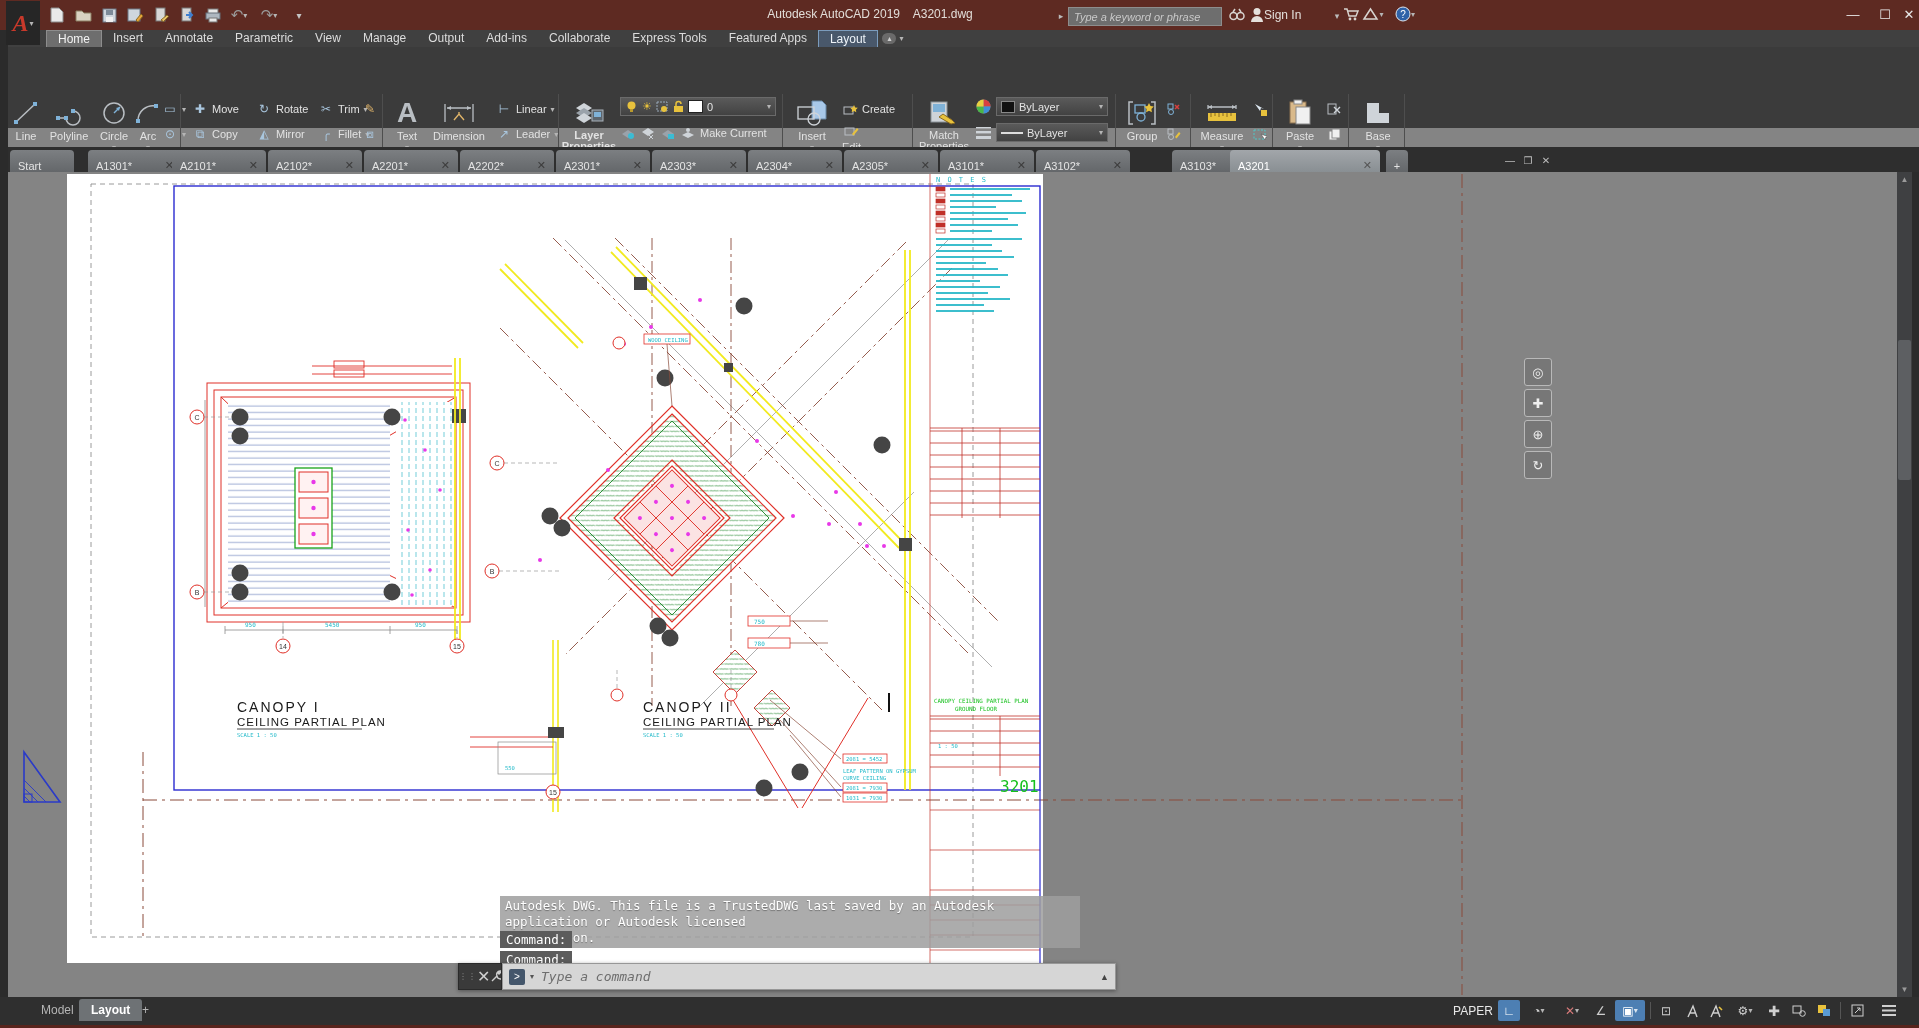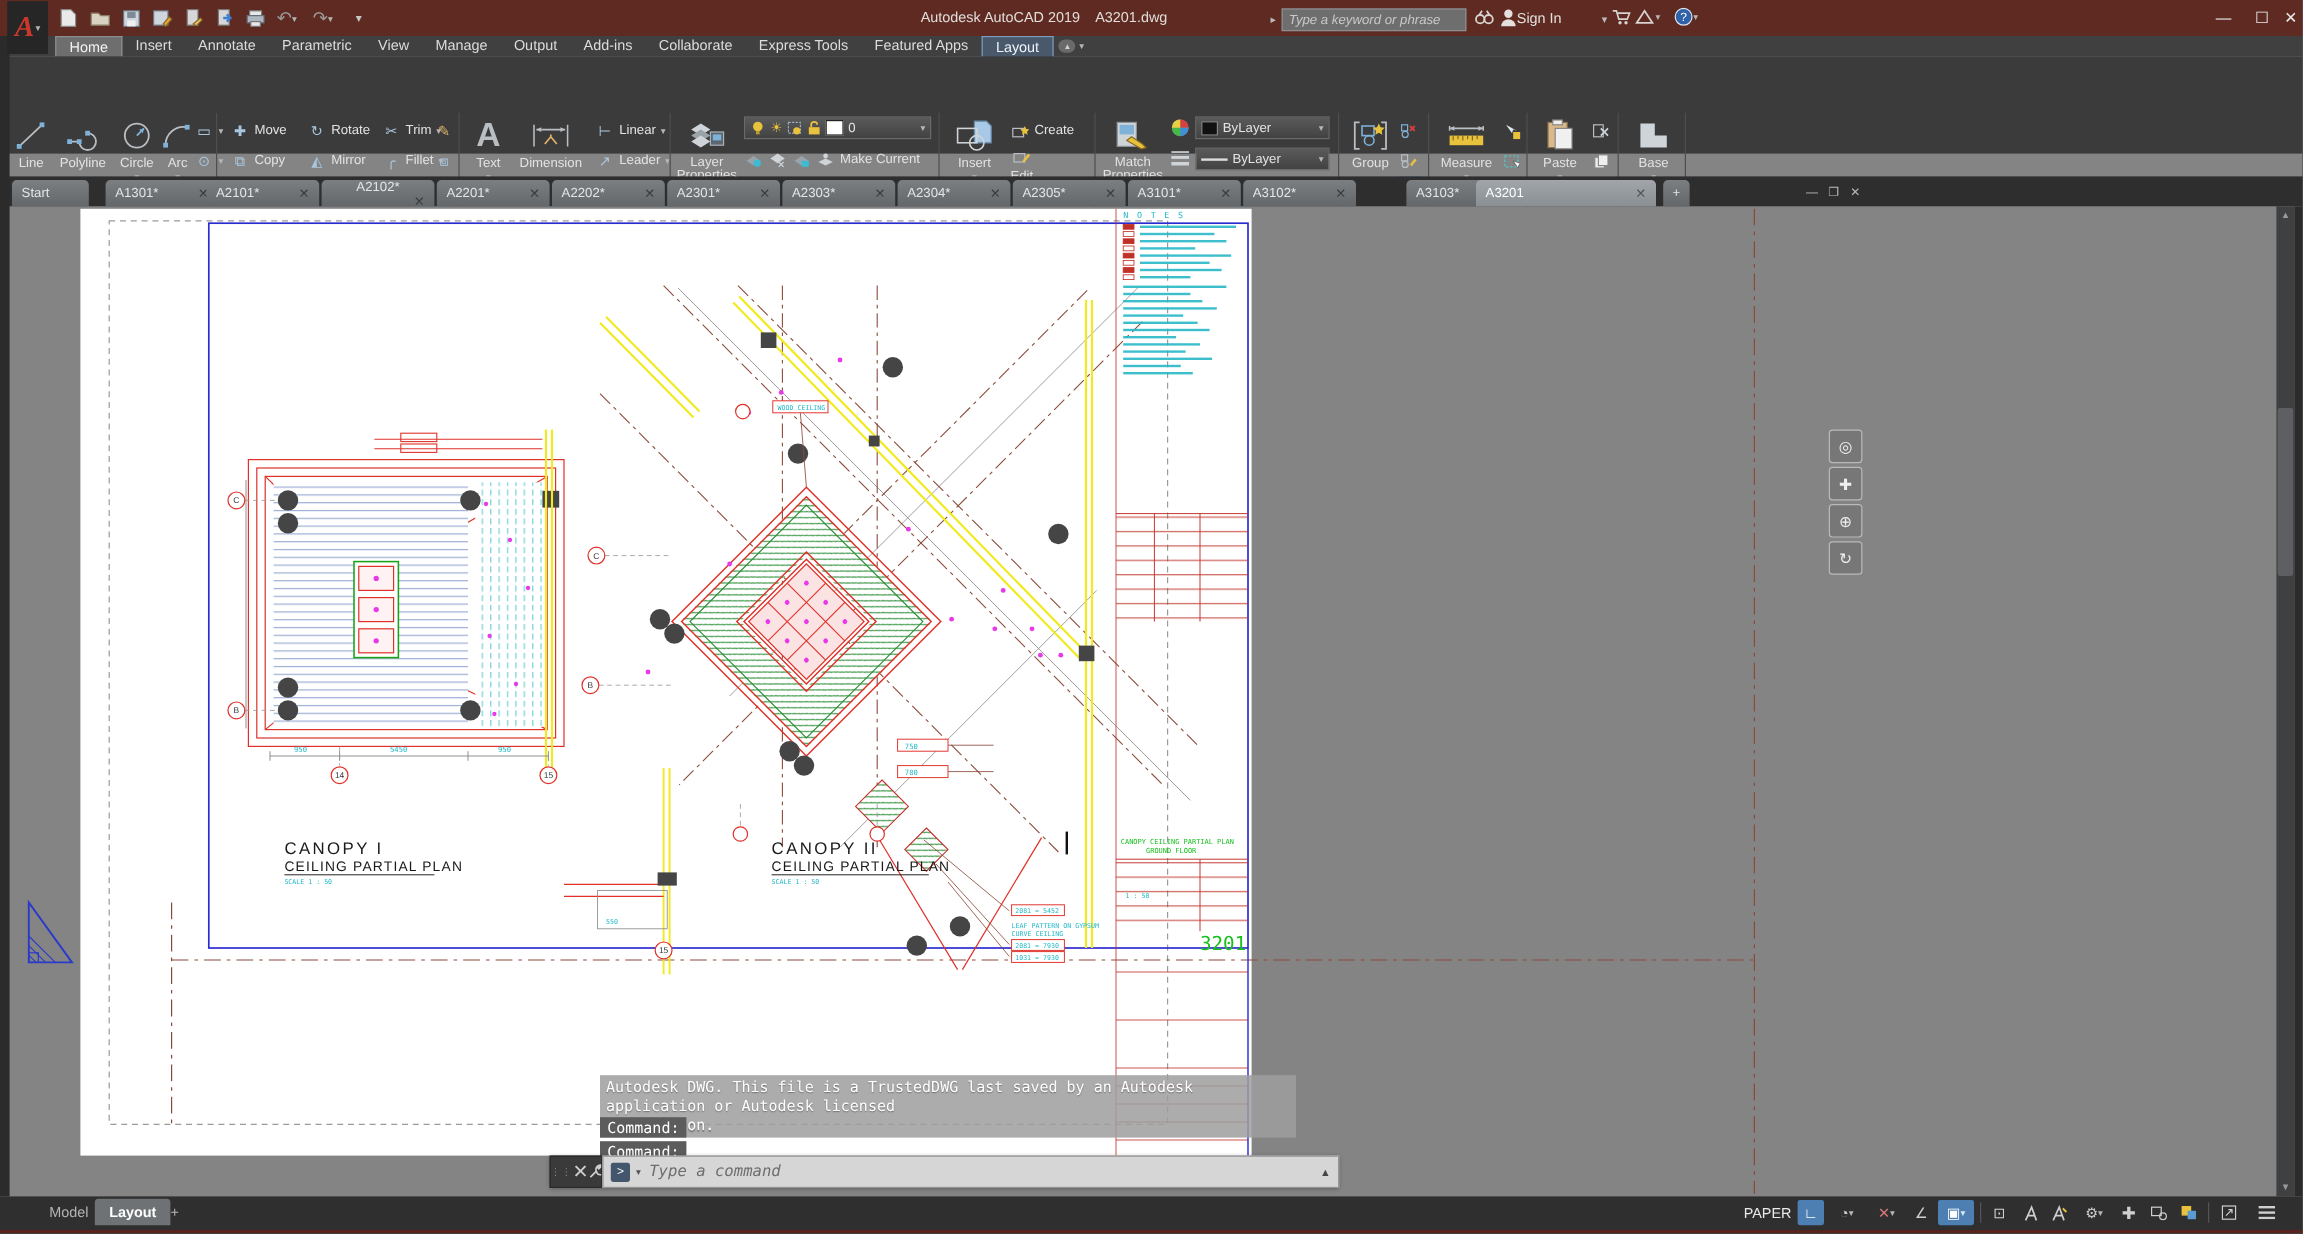--- a/index.html
+++ b/index.html
@@ -26,21 +26,21 @@
   .bigbtn{top:49px;height:77px;display:flex;flex-direction:column;align-items:center;color:#e2e2e2;font-size:11px;line-height:12px;text-align:center;}
   .bigbtn .bicon{height:34px;display:flex;align-items:center;justify-content:center;}
   .rowbtn{height:20px;display:flex;align-items:center;font-size:11px;color:#e2e2e2;gap:4px;white-space:nowrap;}
   .mini{width:16px;height:16px;font-size:12px;color:#a9c6de;display:flex;align-items:center;justify-content:center;}
   .dd{color:#b5b5b5;font-size:8px;}
   .combo{height:19px;background:linear-gradient(#5a5a5a,#424242);border:1px solid #6a6a6a;display:flex;align-items:center;color:#e4e4e4;font-size:11px;padding:0 4px;gap:4px;box-sizing:border-box;}
   .combo .dd{margin-left:auto;}
   
   #filetabs{left:0;top:147px;width:1919px;height:25px;background:#2e2e2e;}
   .ftab{top:3px;height:22px;border-radius:4px 4px 0 0;background:linear-gradient(#7c7f82,#64676a);
-        color:#e4e4e4;font-size:11px;display:flex;align-items:center;padding:0 8px;box-sizing:border-box;}
+        color:#e4e4e4;font-size:11px;display:flex;align-items:flex-end;padding:0 8px;box-sizing:border-box;}
   .ftab .x{margin-left:auto;color:#3c3c3c;font-size:11px;}
   .ftab.active{background:linear-gradient(#a2a6aa,#898f93);color:#fff;}
   
   #canvas{left:8px;top:172px;}
   .ovl{font-family:"DejaVu Sans Mono","Liberation Mono",monospace;}
   #cmdbar{left:458px;top:963px;width:658px;height:27px;display:flex;box-shadow:0 1px 4px rgba(0,0,0,.4);}
   #cmdgrip{width:42px;background:#3a3a3a;display:flex;align-items:center;justify-content:space-around;color:#cfcfcf;border:1px solid #2a2a2a;}
   #cmdinput{flex:1;background:#d6d6d6;border:1px solid #979797;display:flex;align-items:center;gap:5px;padding:0 6px;}
   #cmdinput input{flex:1;border:0;background:transparent;outline:none;font-family:"DejaVu Sans Mono","Liberation Mono",monospace;
       font-style:italic;font-size:13px;color:#555;}
@@ -327,21 +327,21 @@
     <div class="abs bigbtn" style="left:562px;width:54px;">
       <div class="bicon">
           <svg width="30" height="26">
             <path d="M2,8 l8,-5 8,5 -8,5 z" fill="#cfd4d9"></path>
             <path d="M2,13 l8,-5 8,5 -8,5 z" fill="#9aa2aa"></path>
             <path d="M2,18 l8,-5 8,5 -8,5 z" fill="#cfd4d9"></path>
             <rect x="18" y="10" width="11" height="11" fill="#5d666e" stroke="#aab2ba"></rect>
             <rect x="20" y="12" width="7" height="5" fill="#7fb2d8"></rect>
           </svg>
         </div>
-      <span style="line-height:11px;">Layer Properties</span>
+      <span style="line-height:11px;font-weight:bold;">Layer Properties</span>
     </div>
     <div class="abs combo" style="left:620px;top:50px;width:156px;">
       <svg width="13" height="13">
           <circle cx="6.5" cy="5.5" r="4" fill="#e8c23d"></circle>
           <rect x="5" y="9" width="3" height="3" fill="#b99a2e"></rect>
         </svg>
       <span style="color:#e8c23d;font-size:11px;">☀</span>
       <svg width="13" height="12">
           <rect x="1" y="1" width="10" height="9" fill="none" stroke="#9ab" stroke-dasharray="2,1"></rect>
           <circle cx="8" cy="8" r="3" fill="#e8c23d"></circle>
@@ -642,21 +642,21 @@
         <span>Start</span>
       </div>
     <div class="abs ftab" style="left:88px;width:94px;">
         <span>A1301*</span>
         <span class="x">✕</span>
       </div>
     <div class="abs ftab" style="left:172px;width:94px;">
         <span>A2101*</span>
         <span class="x">✕</span>
       </div>
-    <div class="abs ftab" style="left:268px;width:94px;flex-direction:column;">
+    <div class="abs ftab" style="left:268px;width:94px;">
         <span>A2102*</span>
         <span class="x">✕</span>
       </div>
     <div class="abs ftab" style="left:364px;width:94px;">
         <span>A2201*</span>
         <span class="x">✕</span>
       </div>
     <div class="abs ftab" style="left:460px;width:94px;">
         <span>A2202*</span>
         <span class="x">✕</span>

